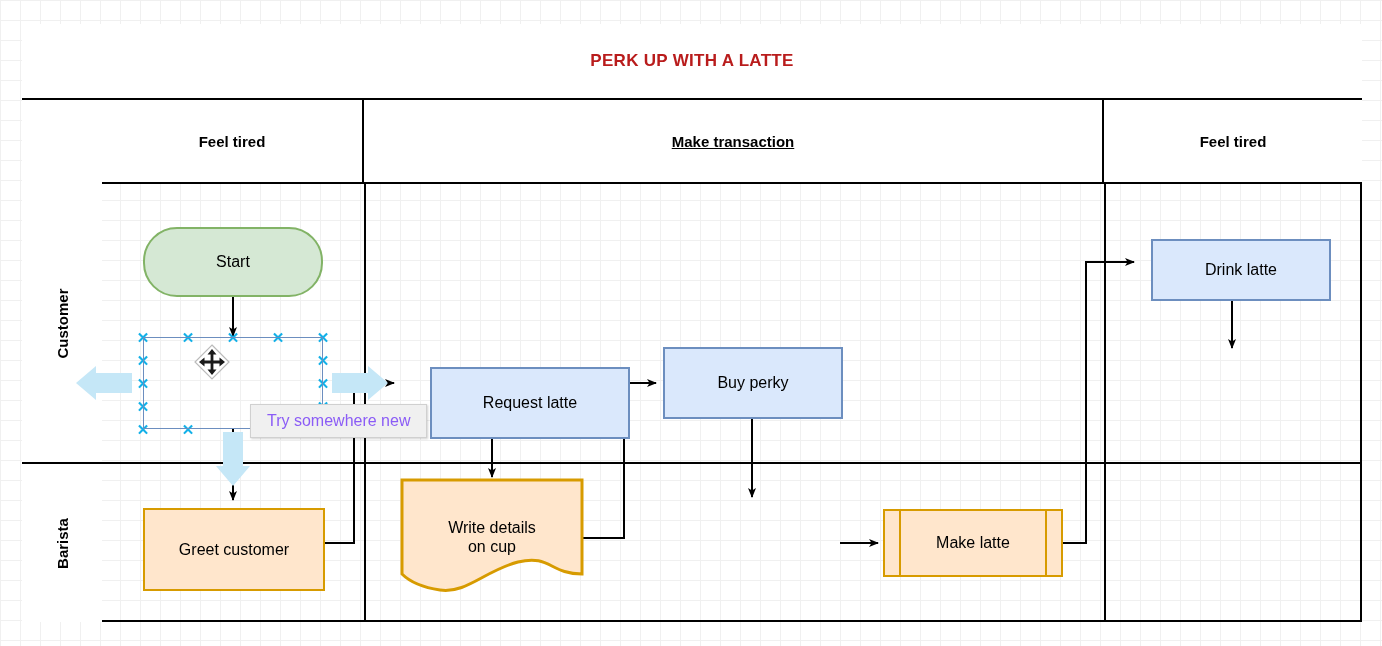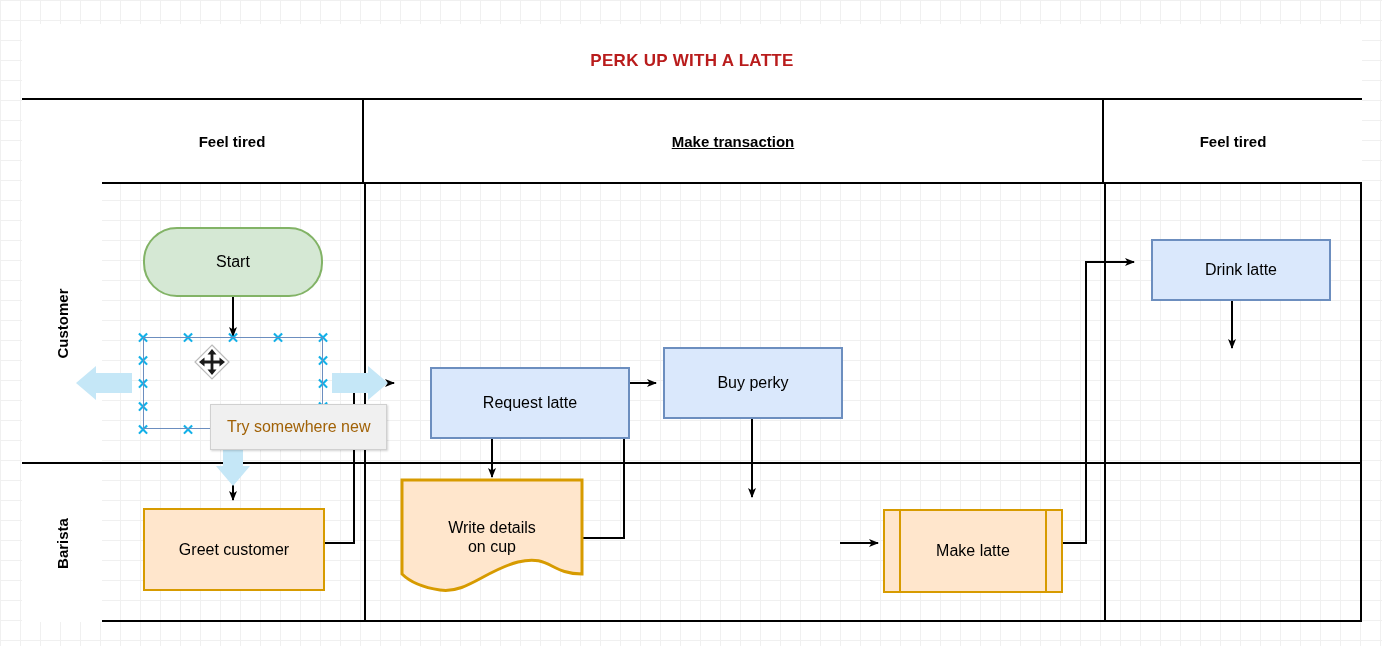--- a/index.html
+++ b/index.html
@@ -143,24 +143,25 @@
   }
   .dir-arrow { position:absolute; pointer-events:none; }
 
   .move-cursor { position:absolute; pointer-events:none; z-index: 40; }
 
   .tooltip {
     position: absolute;
     background: #f0f0f0;
     border: 1px solid #d0d0d0;
     box-shadow: 1px 1px 2px rgba(0,0,0,.18);
-    font-size: 16px; color: #a16207;
-    padding: 13px 16px;
+    font-size: 16px; color: #8b5cf6;
+    padding: 7px 16px;
     white-space: nowrap;
     z-index: 50;
+    margin-left: 40px;
   }
 </style>
 </head>
 <body>
 
 <div id="canvas">
 
   <div class="pool"></div>
 
   <div class="pool-title">PERK UP WITH A LATTE</div>
@@ -235,21 +236,21 @@
 
   <div class="node doc" style="left:400px; top:478px; width:184px; height:118px;">
     <svg class="docshape" viewBox="0 0 184 118" preserveAspectRatio="none">
       <path d="M2,2 L182,2 L182,96 C150,96 150,76 118,84 C86,92 66,116 40,112 C20,109 8,102 2,96 Z" fill="#ffe6cc" stroke="#d79b00" stroke-width="3"></path>
     </svg>
     <span class="doc-label">Write details
 on cup</span>
   </div>
 
 
-  <div class="node predef" style="left:883px; top:509px; width:180px; height:84px;">Make latte</div>
+  <div class="node predef" style="left:883px; top:509px; width:180px; height:68px;">Make latte</div>
 
   <div class="sel-box" id="selhandles">
       <span class="sel-x" style="left: 143px; top: 337px; color: rgb(18, 176, 232);">✕</span>
       <span class="sel-x" style="left: 188px; top: 337px; color: rgb(18, 176, 232);">✕</span>
       <span class="sel-x" style="left: 233px; top: 337px; color: rgb(18, 176, 232);">✕</span>
       <span class="sel-x" style="left: 278px; top: 337px; color: rgb(18, 176, 232);">✕</span>
       <span class="sel-x" style="left: 323px; top: 337px; color: rgb(18, 176, 232);">✕</span>
       <span class="sel-x" style="left: 143px; top: 360px; color: rgb(18, 176, 232);">✕</span>
       <span class="sel-x" style="left: 323px; top: 360px; color: rgb(18, 176, 232);">✕</span>
       <span class="sel-x" style="left: 143px; top: 383px; color: rgb(18, 176, 232);">✕</span>

